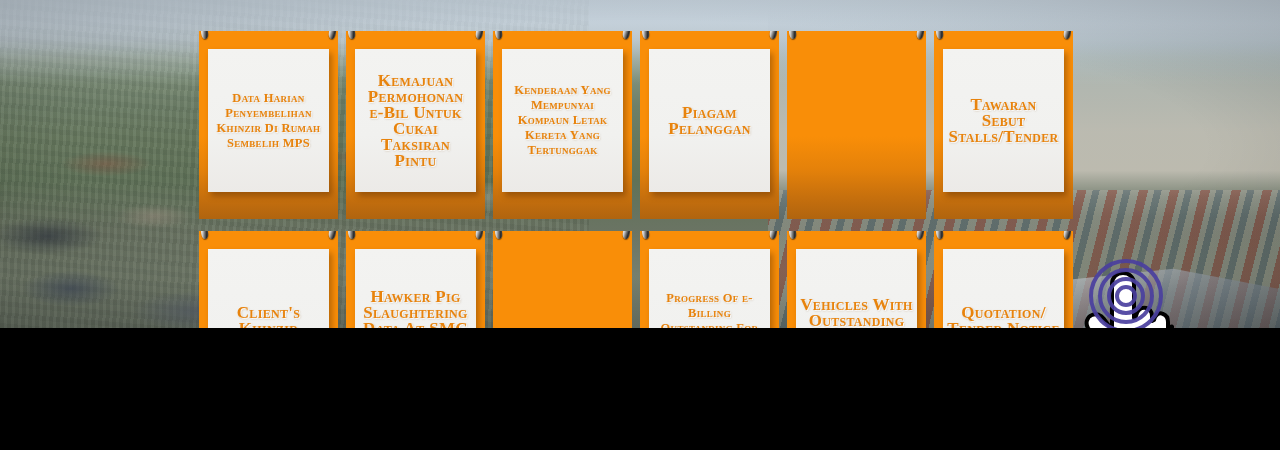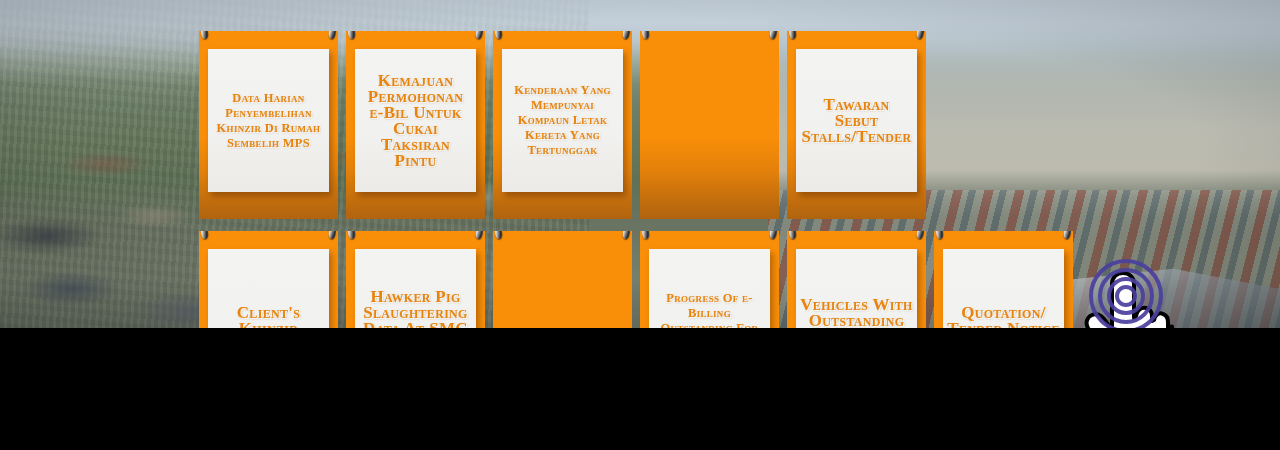--- a/index.html
+++ b/index.html
@@ -235,20 +235,27 @@
       <div class="card">
         <span class="pin left"></span>
         <span class="pin right"></span>
         <div class="card-paper">
           <p class="card-title sm">Kenderaan Yang Mempunyai Kompaun Letak Kereta Yang Tertunggak</p>
         </div>
       </div>
       <div class="card">
         <span class="pin left"></span>
         <span class="pin right"></span>
+        <div class="card-paper">
+          <p class="card-title">Piagam Pelanggan</p>
+        </div>
+      </div>
+      <div class="card">
+        <span class="pin left"></span>
+        <span class="pin right"></span>
       </div>
       <div class="card">
         <span class="pin left"></span>
         <span class="pin right"></span>
         <div class="card-paper">
           <p class="card-title">Tawaran Sebut Stalls/Tender</p>
         </div>
       </div>
     </div>
 

